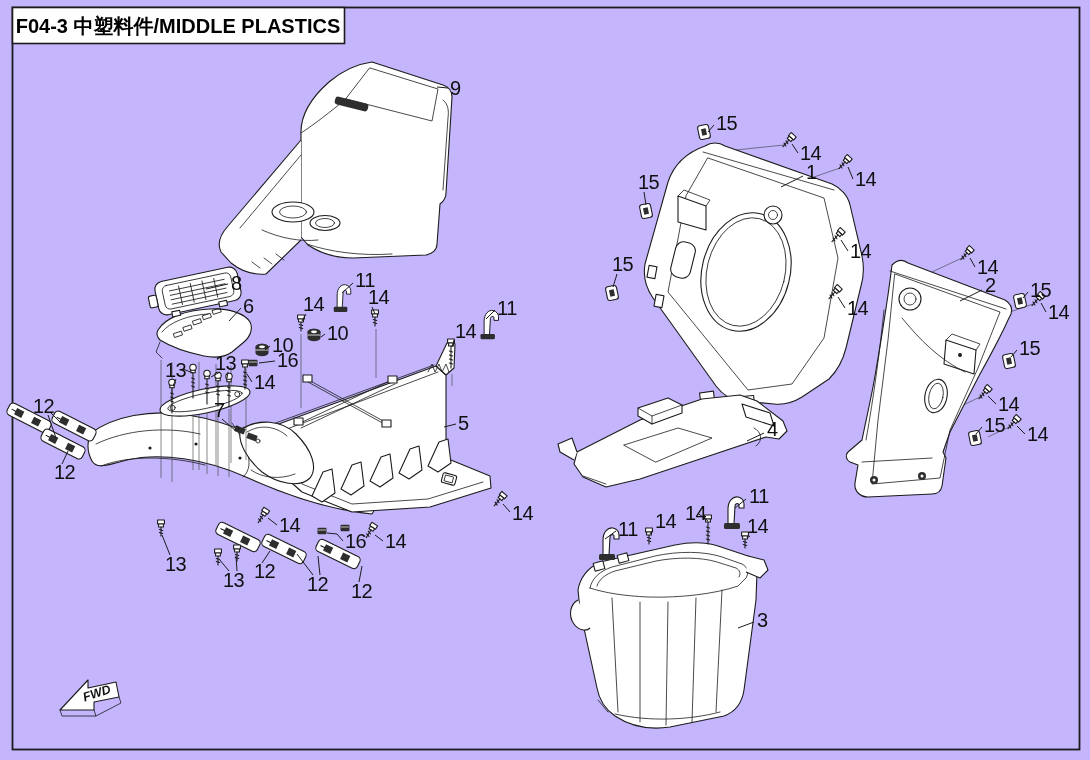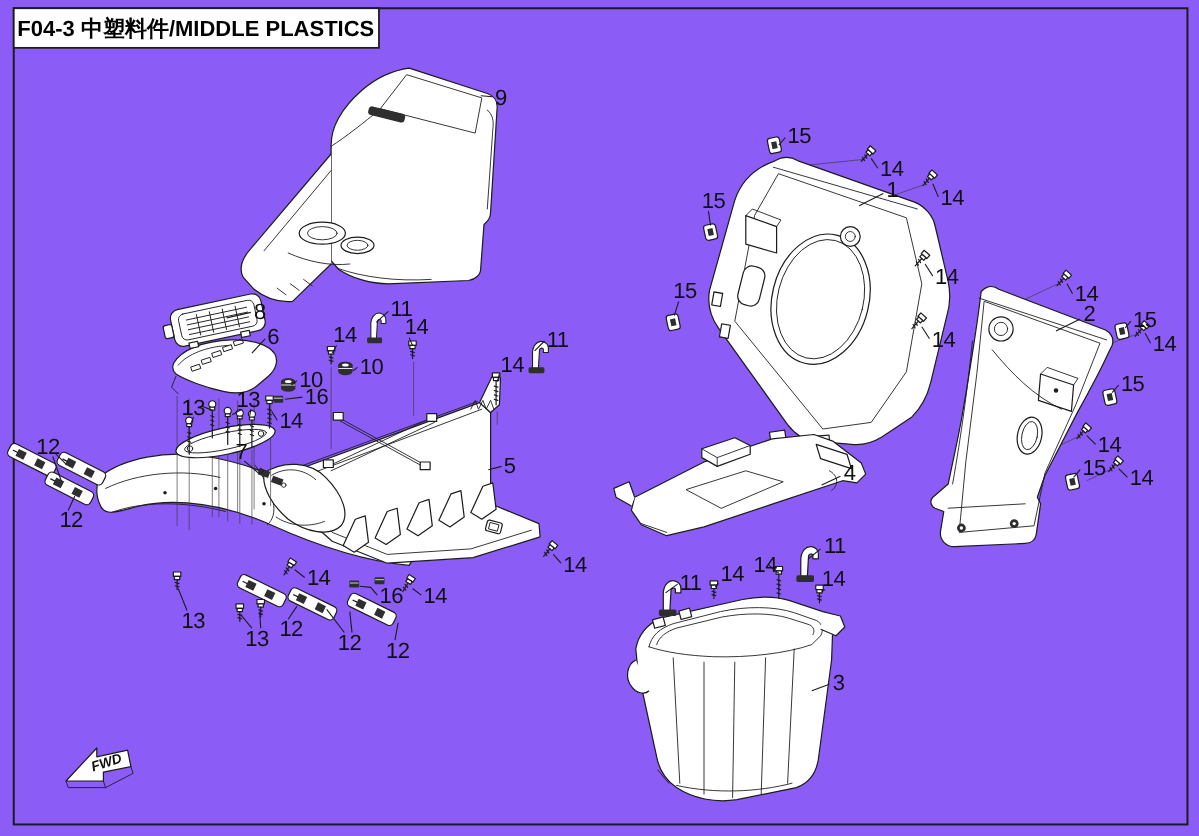--- a/index.html
+++ b/index.html
@@ -1,16 +1,16 @@
 <!DOCTYPE html>
 <html><head>
 <meta charset="utf-8">
 <style>
   html,body{margin:0;padding:0;background:#fff;}
-  .page{position:relative;width:1090px;height:760px;background:#8b5cf6;overflow:hidden;}
+  .page{position:relative;width:1090px;height:760px;background:#c4b5fd;overflow:hidden;}
   svg{display:block;}
   .ln{fill:none;stroke:#1c1c1c;stroke-width:1.1;stroke-linejoin:round;stroke-linecap:round;}
   .ln2{fill:none;stroke:#1c1c1c;stroke-width:.8;stroke-linejoin:round;stroke-linecap:round;}
   .lnf{fill:#ffffff;stroke:#1c1c1c;stroke-width:1.1;stroke-linejoin:round;}
   .thin{fill:none;stroke:#3a3a3a;stroke-width:.6;}
   .dash{fill:none;stroke:#3a3a3a;stroke-width:.7;stroke-dasharray:3,3;}
   .dk{fill:#2e2e2e;stroke:none;}
   .dot{fill:#1c1c1c;stroke:none;}
   .leader{fill:none;stroke:#1c1c1c;stroke-width:1;}
   .callout{font-family:"Liberation Sans",sans-serif;font-size:20px;letter-spacing:-.5px;fill:#101010;}

